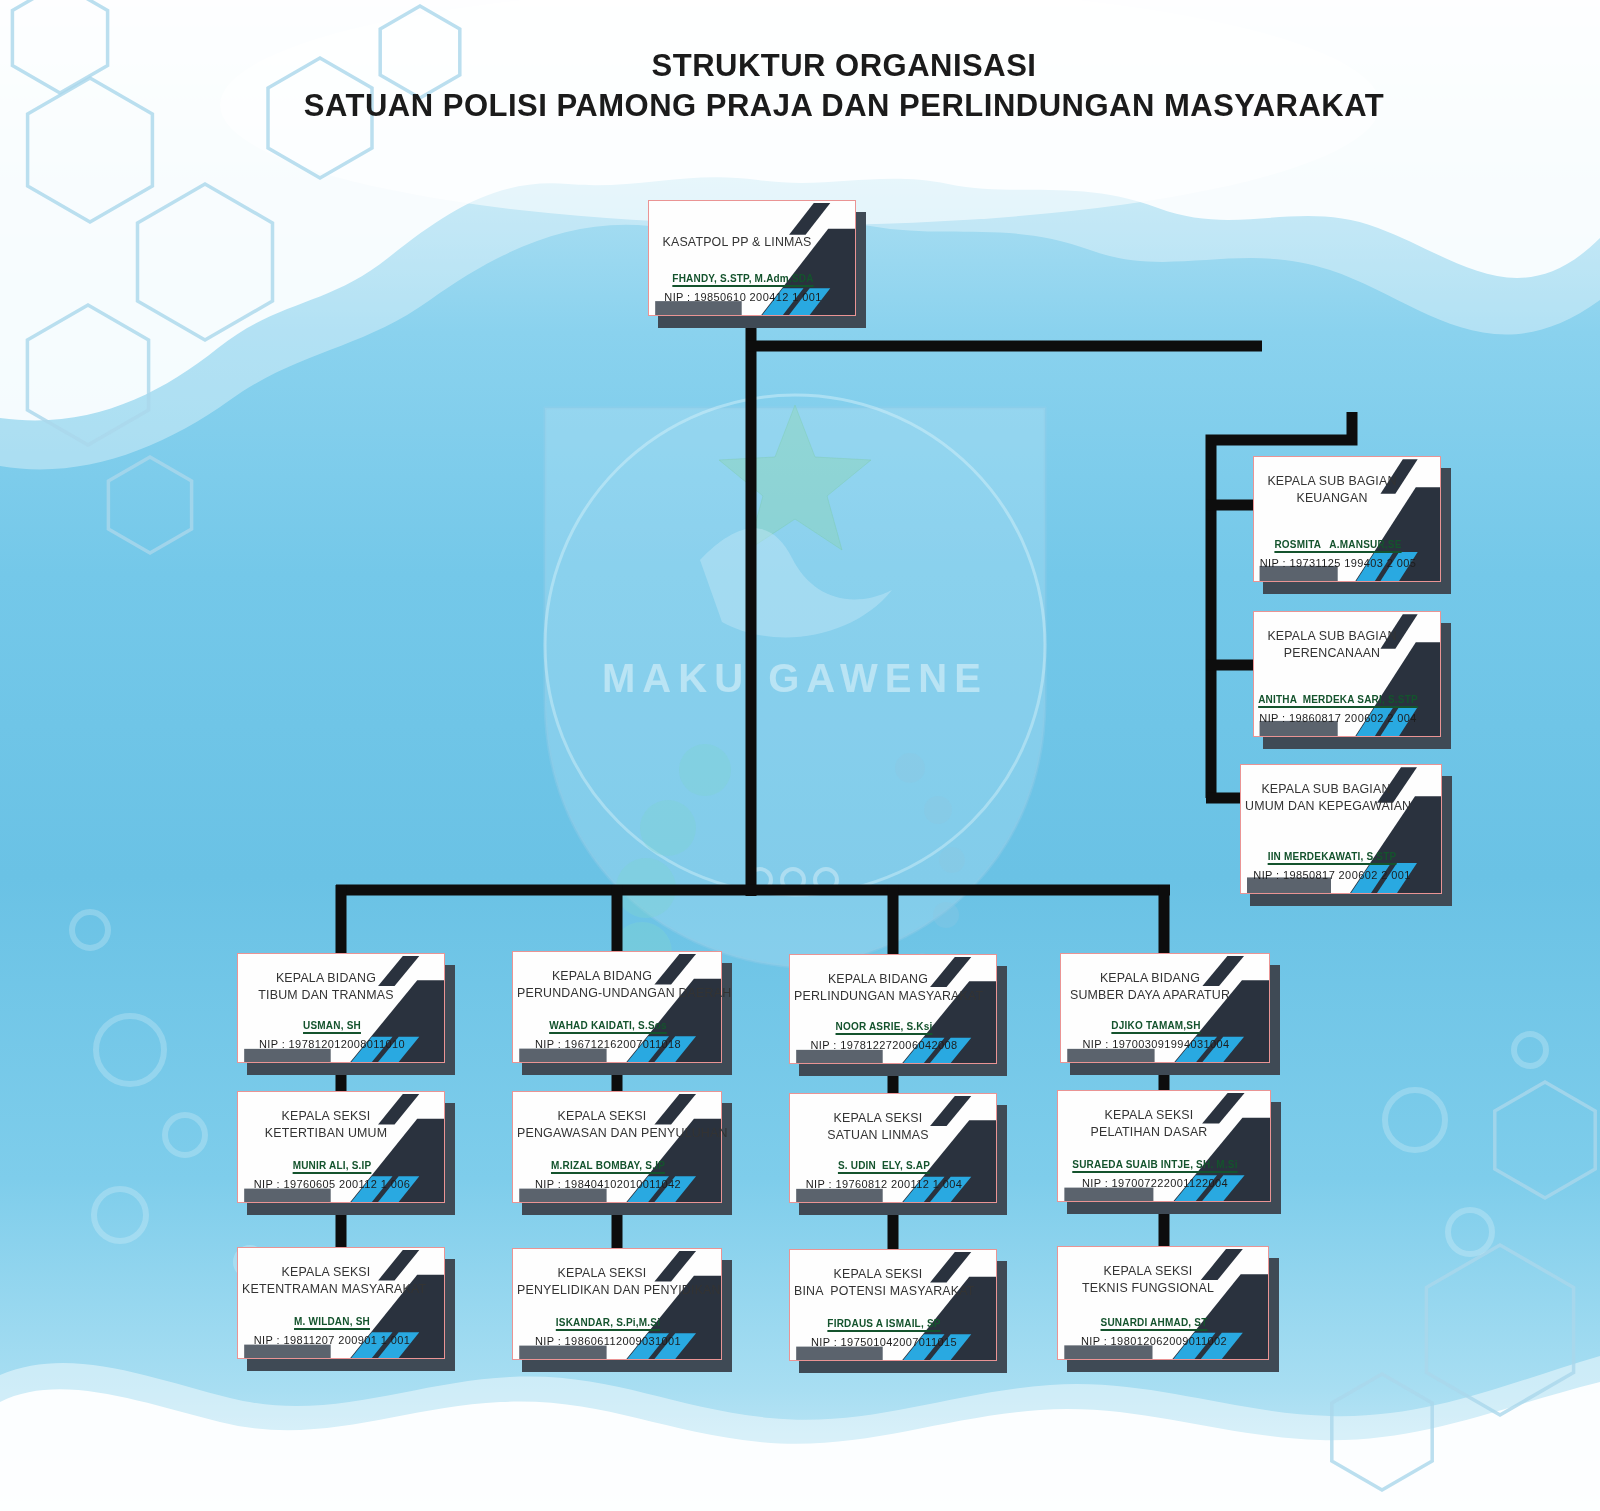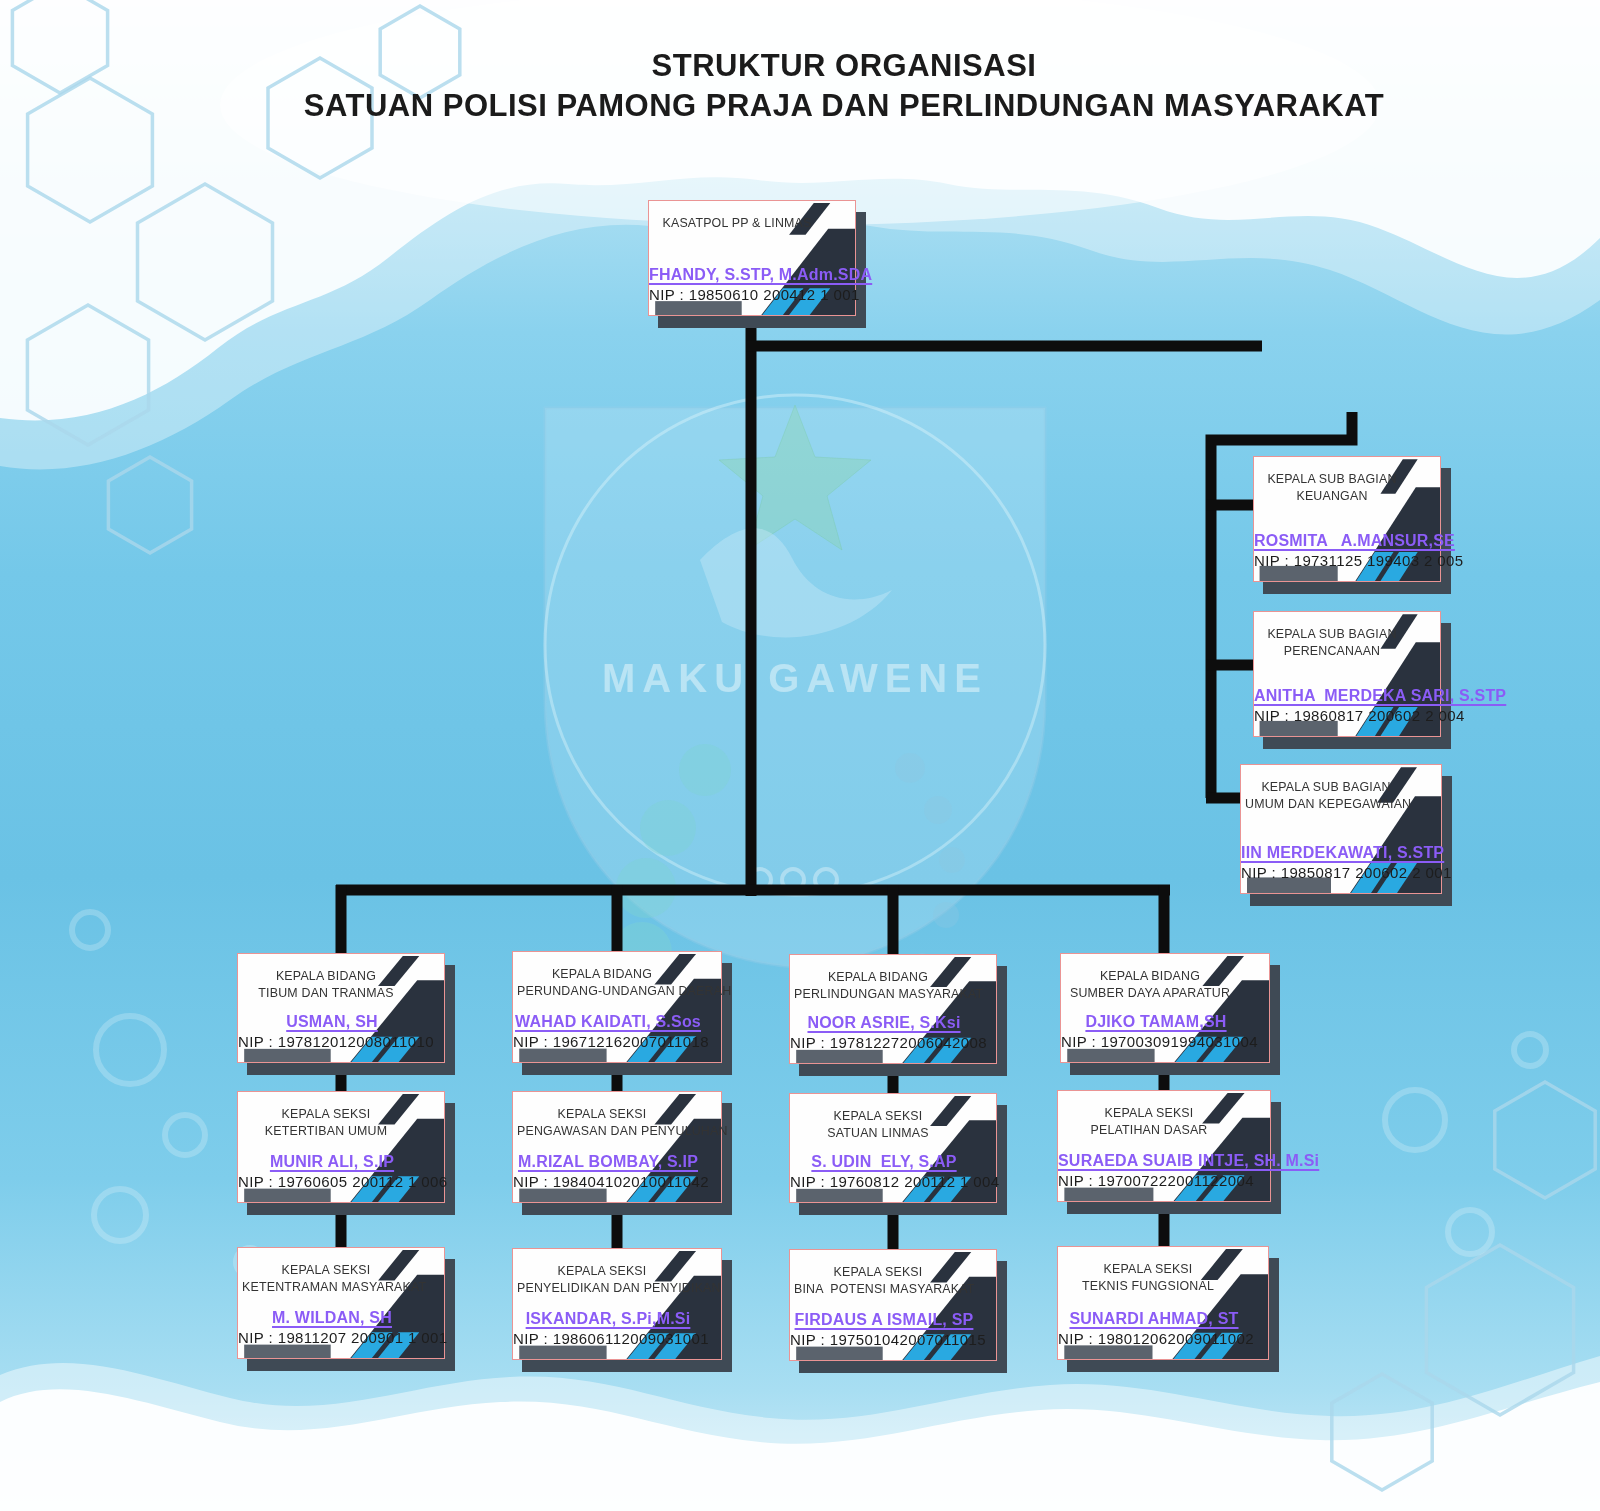--- a/index.html
+++ b/index.html
@@ -21,32 +21,32 @@
   #boxes-layer{position:absolute;left:0;top:0;width:1600px;height:1511px;z-index:2;}
   .card{position:absolute;}
   .card-shadow{position:absolute;left:10px;top:12px;right:-10px;bottom:-12px;background:#3f4a55;}
   .card-face{
     position:absolute;inset:0;background:#fefefe;
     border:1px solid rgba(222,90,90,.65);
   }
   .card-art{position:absolute;inset:0;width:100%;height:100%;}
   .card-title{
     position:absolute;top:14px;left:4px;right:34px;min-height:36px;
-    display:flex;flex-direction:column;justify-content:flex-start;
+    display:flex;flex-direction:column;justify-content:flex-end;
     text-align:center;color:#333;font-size:12.4px;line-height:1.38;letter-spacing:.2px;
   }
   .title-line{white-space:pre;}
   .card-name{
     position:absolute;bottom:31px;left:0;right:18px;text-align:center;
-    font-weight:bold;font-size:16px;color:#8b5cf6;white-space:pre;letter-spacing:.2px;
+    font-weight:bold;font-size:10px;color:#14532d;white-space:pre;letter-spacing:.2px;
     text-decoration:underline;text-decoration-thickness:1.5px;text-underline-offset:3px;
   }
   .card-nip{
     position:absolute;bottom:12px;left:0;right:18px;text-align:center;
-    font-size:15px;color:#1d1d1d;white-space:pre;letter-spacing:.4px;
+    font-size:11px;color:#1d1d1d;white-space:pre;letter-spacing:.4px;
   }
 </style>
 </head>
 <body>
 
 <div class="canvas">
 
   <svg class="layer decor" id="decor-svg" viewBox="0 0 1600 1511">
 
     <path fill="#ffffff" opacity="0.88" d="M0,0 H1600 V238

